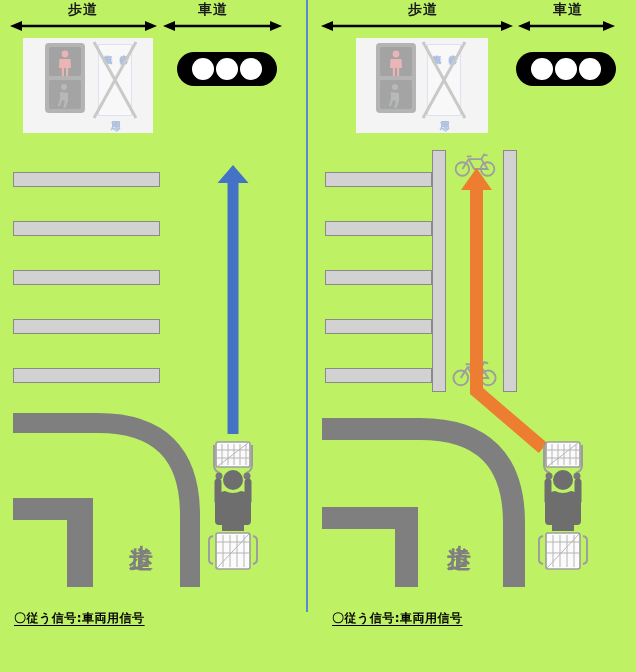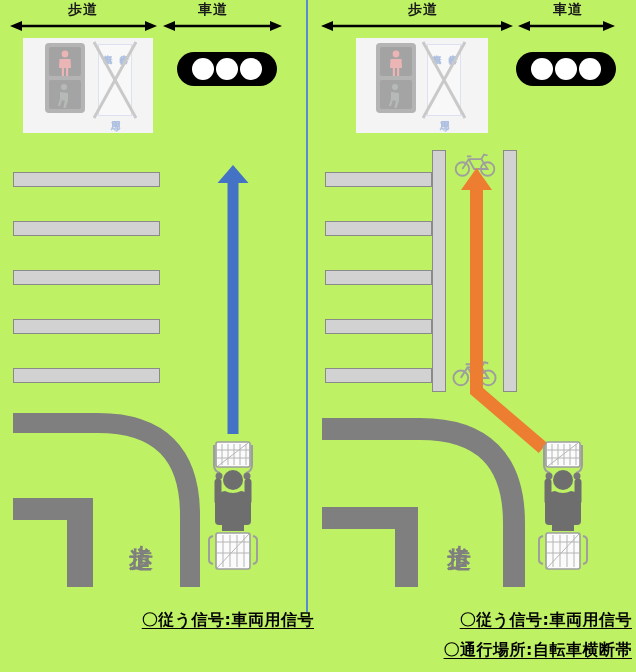--- a/index.html
+++ b/index.html
@@ -39,22 +39,22 @@
     position:absolute;width:14px;background:#d2d2d2;
     border:1px solid #8a8a8a;box-sizing:border-box;
   }
   .road-rect{position:absolute;background:#7f7f7f;}
   .walk-label{
     position:absolute;writing-mode:vertical-rl;text-orientation:upright;
     font-size:24px;font-weight:bold;color:#7f7f7f;letter-spacing:3px;line-height:1;
   }
   .captions{position:absolute;width:300px;}
   .cap-line{
-    margin:0 0 9px 0;font-size:16px;font-weight:600;color:#000;
-    text-decoration:underline;text-underline-offset:3px;letter-spacing:0.5px;text-align:right;
+    margin:0 0 9px 0;font-size:12px;font-weight:600;color:#000;
+    text-decoration:underline;text-underline-offset:3px;letter-spacing:0.5px;
   }
   .divider{position:absolute;background:#5b8ad4;}
 </style>
 </head>
 <body>
 
 <div class="canvas">
 
   <svg width="0" height="0" style="position:absolute">
     <defs>
@@ -249,17 +249,16 @@
     <div class="road-rect" style="left:395px;top:507px;width:23px;height:80px"></div>
 
     <span class="walk-label" style="left:447px;top:525px">歩道</span>
 
     <svg class="abs" style="left:531px;top:441px;width:64px;height:130px" viewBox="0 0 64 130">
         <use href="#sym-rider"></use>
       </svg>
 
     <div class="captions" style="left:332px;top:610px">
       <p class="cap-line">〇従う信号:車両用信号</p>
-      <p class="cap-line">〇通行場所:自転車横断帯</p>
     </div>
   </div>
 
 </div>
 
 </body></html>

